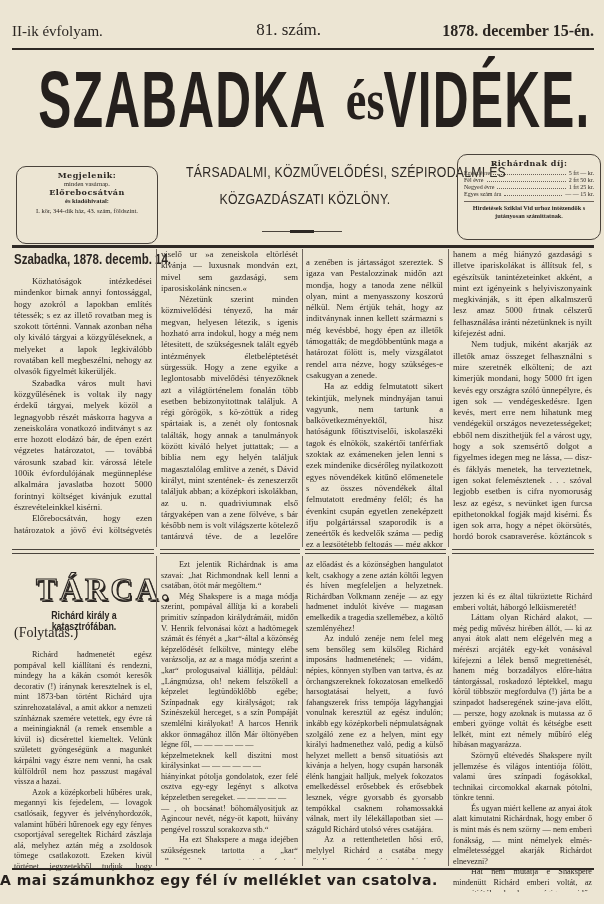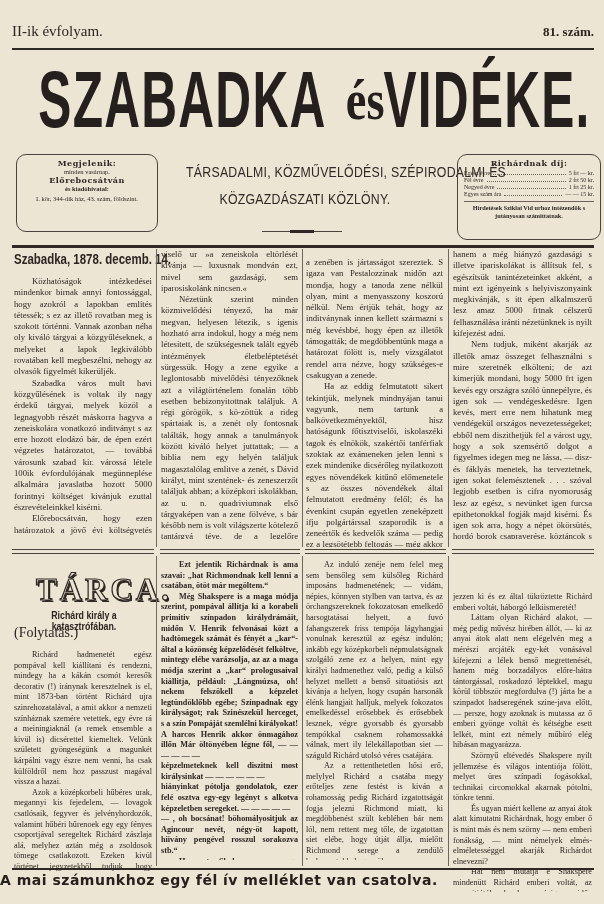--- a/index.html
+++ b/index.html
@@ -12,21 +12,21 @@
   }
   .page { position:absolute; left:0; top:0; width:604px; height:904px; }
 
   
   .topline {
     position:absolute; left:12px; right:10px; top:20px; height:20px;
     display:flex; justify-content:space-between; align-items:flex-end;
     font-size:16px; font-weight:bold; color:#2b2622;
   }
   .topline .left { font-weight:normal; font-size:15px; }
-  .topline .mid { font-weight:bold; font-size:13px; margin-left:32px; }
+  .topline .mid { font-weight:normal; font-size:17px; margin-left:32px; }
   .topline .right { font-size:16px; }
   .rule1 { position:absolute; left:12px; right:10px; top:48px; height:2px; background:#2d2824; }
 
   
   .masthead {
     position:absolute; left:0; right:0; top:58px; height:84px;
     display:flex; justify-content:center; 
     font-family:"Liberation Sans Narrow","Liberation Sans", sans-serif;
     color:#25201d;
   }
@@ -41,21 +41,21 @@
   }
   .mast-wrap { display:flex; align-items:flex-end; white-space:nowrap; }
   .mast-l { margin-right:-60px; }
   .mast-r { margin-left:-56px; }
 
   
   .box {
     position:absolute; border:1px solid #4a433c; border-radius:10px;
     padding:4px 6px; font-size:6.5px; line-height:8.5px; text-align:center; color:#2d2824;
   }
-  .box-left { left:16px; top:154px; width:128px; height:68px; }
+  .box-left { left:16px; top:166px; width:128px; height:68px; }
   .box-right { left:457px; top:154px; width:130px; height:76px; }
   .box .bold { font-weight:bold; font-size:8px; letter-spacing:0.5px; font-family:"DejaVu Serif", serif; }
   .price-row { display:flex; justify-content:space-between; text-align:left; font-size:6px; line-height:7.2px; }
   .price-row .dots { flex:1; border-bottom:1px dotted #6c6259; margin:0 3px 2px; }
   .box-right .note { font-weight:bold; font-size:6.3px; line-height:8px; margin-top:3px; border-top:1px solid #6c6259; padding-top:2px; }
 
   .subtitle {
     position:absolute; left:160px; width:290px; top:158px;
     text-align:center; font-family:"Liberation Sans", sans-serif;
     font-size:15px; line-height:27px; color:#2e2925; letter-spacing:0.3px;
@@ -93,38 +93,39 @@
     color:#ece5d3; -webkit-text-stroke:1.2px #2d2824; text-shadow:1.5px 1.5px 0 #2d2824;
   }
   .tarca-sub {
     position:absolute; left:14px; top:610px; width:140px; text-align:center;
     font-family:"Liberation Sans", sans-serif; font-weight:bold; font-size:10px;
     transform:scaleX(0.88);
   }
   .tarca-fol { position:absolute; left:14px; top:625px; width:140px; text-align:left; font-size:14px; }
 
   .b1 { left:14px; top:638px; width:138px; height:222px; font-size:8.2px; line-height:10.6px;margin-top:12px; }
-  .b2 { left:161px; top:560px; width:137px; height:300px; font-size:8.2px; line-height:10.6px;font-weight:bold; }
+  .b2 { left:161px; top:560px; width:137px; height:300px; font-size:8.2px; line-height:10.6px; }
   .b3 { left:306px; top:560px; width:137px; height:300px; font-size:8.2px; line-height:10.6px; }
   .b4 { left:453px; top:592px; width:139px; height:300px; font-size:8.2px; line-height:10.6px; }
 
   .bottom-rule { position:absolute; left:12px; right:10px; top:868px; height:2px; background:#2d2824; }
   .bottom-note {
     position:absolute; left:0; right:0; top:872px; 
     font-family:"DejaVu Sans", sans-serif; font-weight:bold; font-size:14px; color:#26211e; letter-spacing:0.5px;
   }
 </style>
 </head>
 <body>
 
 <div class="page">
 
   <div class="topline">
     <span class="left">II-ik évfolyam.</span>
     <span class="mid">81. szám.</span>
+    <span class="right">1878. december 15-én.</span>
   </div>
   <div class="rule1"></div>
 
   <div class="masthead">
     <div class="mast-wrap">
       <span class="mast-big mast-l">SZABADKA</span>
       <span class="mast-es">és</span>
       <span class="mast-big mast-r">VIDÉKE.</span>
     </div>
   </div>
@@ -217,30 +218,31 @@
     <p>Még Shakspere is a maga módja szerint, pompával állítja ki a korabeli primitiv színpadon királydrámáit, midőn V. Henrik felvonásai közt a hadtömegek számát és fényét a „kar“-által a közönség képzelődését felköltve, mintegy elébe varázsolja, az az a maga módja szerint a „kar“ prologusaival kiállitja, például: „Lángmúzsa, oh! nekem felszökell a képzelet legtündöklőbb egébe; Színpadnak egy királyságot; rak Szinészekül herceget, s a szín Pompáját szemlélni királyokat! A harcos Henrik akkor önmagához illőn Már öltönyében légne fől, — — — — — —</p>
     <p class="noindent">képzelmeteknek kell diszitni most királysinkat — — — — — —</p>
     <p class="noindent">hiányinkat pótolja gondolatok, ezer felé osztva egy-egy legényt s alkotva képzeletben seregeket. — — — — —</p>
     <p class="noindent">— , oh bocsánat! böhomályositjuk az Agincour nevét, négy-öt kapott, hiivány pengével rosszul sorakozva stb.“</p>
     <p>Ha ezt Shakspere a maga idejében szükségesnek tartotta a „kar“ elbeszéléseiben mentegetni festeni, bizonyos hogy a mai idők színpadain lehető híven ki is kell állitani s ha nem, akkor nekünk is szükségképpen szerepeltetni kellene a kart.</p>
 
   </div>
   <div class="vline" style="left:302px; top:556px; height:310px;"></div>
 
   <div class="col b3">
+    <p class="noindent">az előadást és a közönségben hangulatot kelt, csakhogy a zene aztán költői legyen és híven megfeleljen a helyzetnek. Richárdban Volkmann zenéje — az egy hadmenet indulót kivéve — magasan emelkedik a tragedia szellemébez, a költő szemlényéhez!</p>
     <p>Az induló zenéje nem felel meg sem bensőleg sem külsőleg Richárd imposáns hadmenetének; — vidám, népies, könnyen stylben van tartva, és az örchangszereknek fokozatosan emelkedő harsogtatásai helyett, a fuvó fahangszerek friss tempója lágyhangjai vonulnak keresztül az egész indulón; inkább egy középkorbeli népmulatságnak szolgáló zene ez a helyen, mint egy királyi hadmenethez való, pedig a külső helyzet mellett a benső situatiósis azt kivánja a helyen, hogy csupán harsonák élénk hangjait halljuk, melyek fokozatos emelkedéssel erősebbek és erősebbek lesznek, végre gyorsabb és gyorsabb tempókkal csaknem rohamossakká válnak, mert ily lélekállapotban siet — száguld Richárd utolsó véres csatájára.</p>
     <p>Az a rettenthetetlen hősi erő, melylyel Richárd a csatába megy erőteljes zene festést is kiván a rohamosság pedig Richárd izgatottságát fogja jelezni Richmond miatt, ki megdöbbenést szült keblében bár nem lól, nem rettent meg tőle, de izgatottan siet elébe, hogy útját állja, mielőtt Richmond serege a zendülő hadcsapatokkal egyesülne.</p>
 
   </div>
   <div class="vline" style="left:448px; top:556px; height:310px;"></div>
 
   <div class="col b4">
     <p class="noindent">jezzen ki és ez által tükröztette Richárd emberi voltát, háborgó lelkiismeretét!</p>
     <p>Láttam olyan Richárd alakot, — még pedig művész hirében állót, — ki az anyai átok alatt nem elégelvén meg a mérészi arcjáték egy-két vonásával kifejezni a lélek benső megrettenését, hanem még borzadályos előre-hátra tántorgással, roskadozó léptekkel, magu körül többször megfordulva (!) járta be a szinpadot hadseregének szine-java előtt, — persze, hogy azoknak is mutassa az ő emberi gyönge voltát és kétségbe esett lelkét, mint ezt némely műbíró elég hibásan magyarázza.</p>
-    <p>Szörnyű eltévedés Shakspere nyilt jellemzése és világos intentiója fölött, melyet üres színpadi fogásokkal, technikai circomokkal akarnak pótolni, tönkre tenni.</p>
+    <p>Szörnyű eltévedés Shakspere nyilt jellemzése és világos intentiója fölött, valami üres színpadi fogásokkal, technikai circomokkal akarnak pótolni, tönkre tenni.</p>
     <p>És ugyan miért kellene az anyai átok alatt kimutatni Richárdnak, hogy ember ő is mint más és nem szörny — nem emberi fonákság, — mint némelyek elmés-elméletességgel akarják Richárdot elnevezni?</p>
     <p>Hát nem mutatja e Shakspere mindenütt Richárd emberi voltát, az expositiótól kezdve végig, midőn mindunta lan lelkébe mélyedten tépelődik, midőn föl föl támadó lelkiismeretét áltatja, emberi érzését hamis okoskodásokkal elnyomja és a bűnökre csaknem serkenti magát?!</p>
 
   </div>
 
   <div class="bottom-rule"></div>
   <div class="bottom-note">A mai számunkhoz egy fél ív melléklet van csatolva.</div>
 </div>
 
 </body></html>

